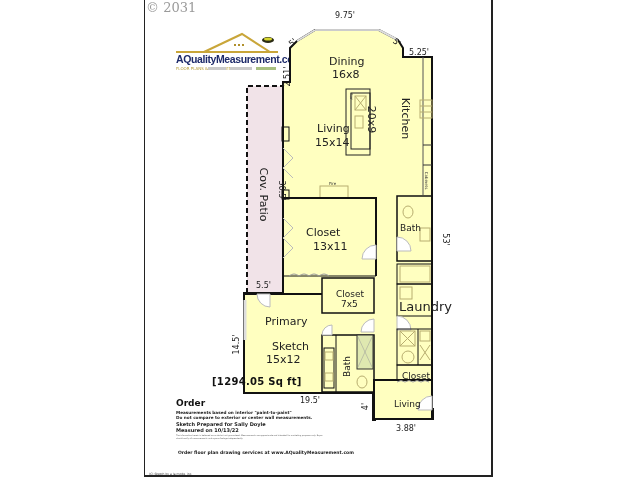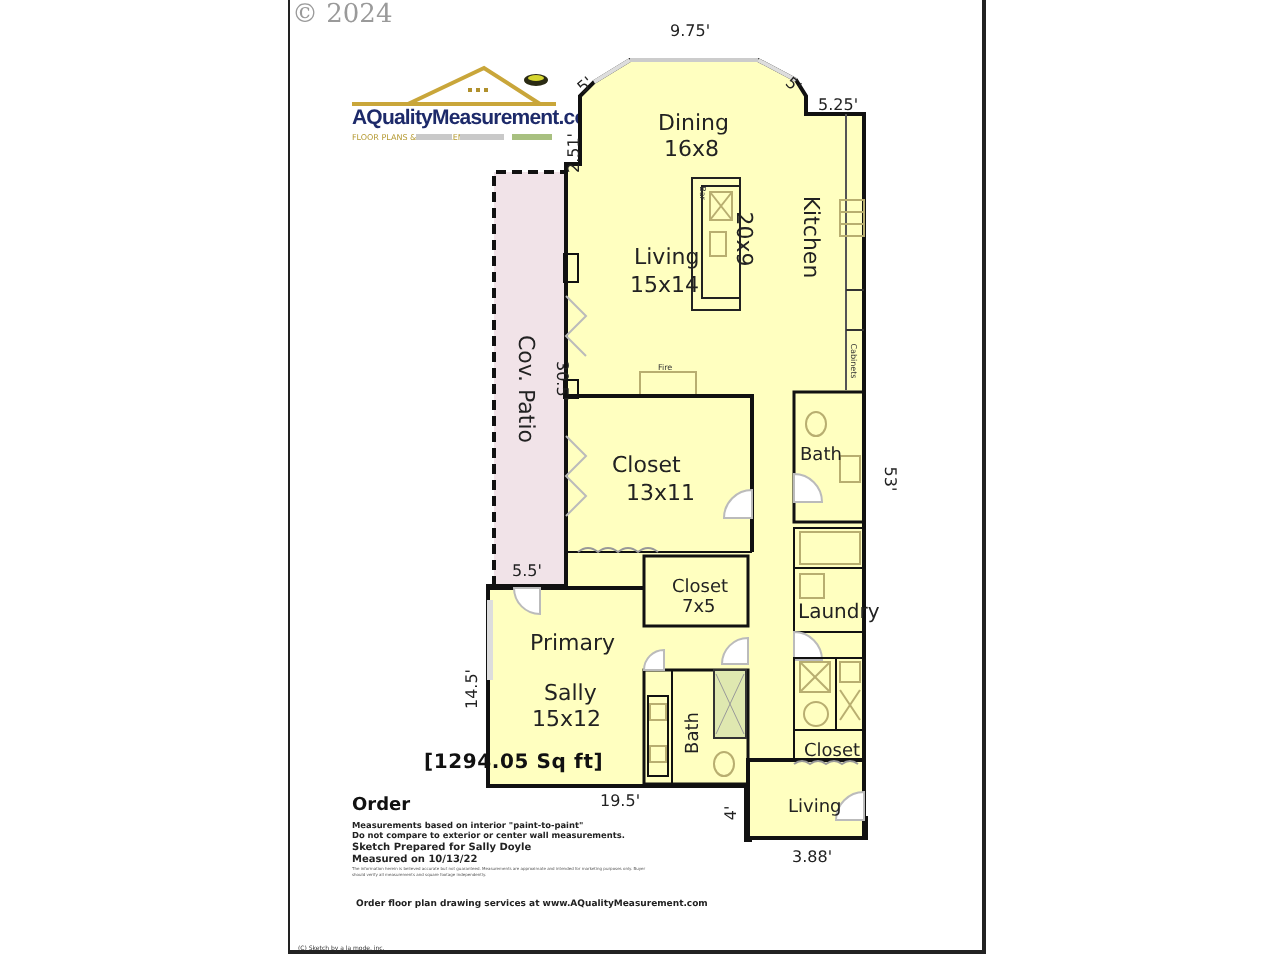--- a/index.html
+++ b/index.html
@@ -16,21 +16,21 @@
   .footer-sq { position:absolute; left:212px; top:376px; font-size:10px; font-weight:bold; color:#111; letter-spacing:0.3px; }
   .fnote { position:absolute; left:176px; font-size:4.2px; font-weight:bold; color:#222; white-space:nowrap; }
   .fnote2 { position:absolute; left:176px; font-size:5px; font-weight:bold; color:#222; white-space:nowrap; }
   .fine { position:absolute; left:176px; width:150px; font-size:2px; color:#555; line-height:2.5px; }
 </style>
 </head>
 <body>
 
 <div class="page"></div>
 
-<div class="copyright">© 2024</div>
+<div class="copyright">© 2031</div>
 
 <svg class="abs" style="left:174px;top:28px" width="110" height="28">
   <line x1="2" y1="24" x2="104" y2="24" stroke="#c9a63a" stroke-width="2"></line>
   <polyline points="30,24 68,6 96,24" fill="none" stroke="#c9a63a" stroke-width="2"></polyline>
   <rect x="60" y="16" width="2" height="2" fill="#b0902c"></rect>
   <rect x="64" y="16" width="2" height="2" fill="#b0902c"></rect>
   <rect x="68" y="16" width="2" height="2" fill="#b0902c"></rect>
   <ellipse cx="94" cy="12" rx="6" ry="3" fill="#2b2b14"></ellipse>
   <ellipse cx="94" cy="11" rx="4" ry="1.5" fill="#d6d630"></ellipse>
 </svg>
@@ -135,27 +135,27 @@
 <div class="lbl" style="left:317px;top:122px">Living</div>
 <div class="lbl" style="left:315px;top:136px">15x14</div>
 <div class="tiny" style="left:329px;top:181px">Fire</div>
 
 <div class="lbl" style="left:236px;top:188px;transform:rotate(90deg);transform-origin:center">Cov. Patio</div>
 
 <div class="lbl" style="left:306px;top:226px">Closet</div>
 <div class="lbl" style="left:313px;top:240px">13x11</div>
 
 <div class="lbl" style="left:400px;top:222px;font-size:9px">Bath</div>
-<div class="lbl" style="left:399px;top:300px;font-size:10px">Laundry</div>
+<div class="lbl" style="left:399px;top:300px;font-size:13px">Laundry</div>
 
 <div class="lbl" style="left:336px;top:288px;font-size:9px">Closet</div>
 <div class="lbl" style="left:341px;top:298px;font-size:9px">7x5</div>
 
 <div class="lbl" style="left:265px;top:315px">Primary</div>
-<div class="lbl" style="left:272px;top:340px">Sally</div>
+<div class="lbl" style="left:272px;top:340px">Sketch</div>
 <div class="lbl" style="left:266px;top:353px">15x12</div>
 
 <div class="lbl" style="left:337px;top:360px;font-size:9px;transform:rotate(-90deg);transform-origin:center">Bath</div>
 <div class="lbl" style="left:402px;top:370px;font-size:9px">Closet</div>
 <div class="lbl" style="left:394px;top:398px;font-size:9px">Living</div>
 
 <div class="dim" style="left:335px;top:11px">9.75'</div>
 <div class="dim" style="left:289px;top:38px;transform:rotate(-40deg)">5'</div>
 <div class="dim" style="left:393px;top:38px;transform:rotate(40deg)">5'</div>
 <div class="dim" style="left:409px;top:48px">5.25'</div>

